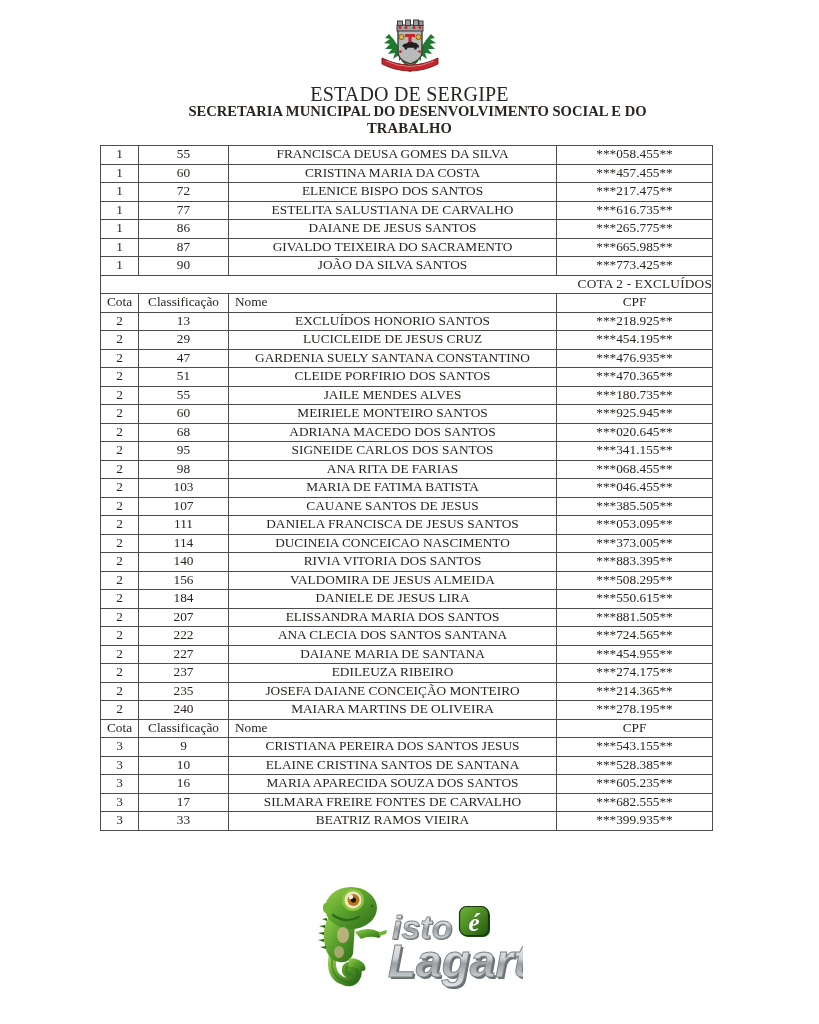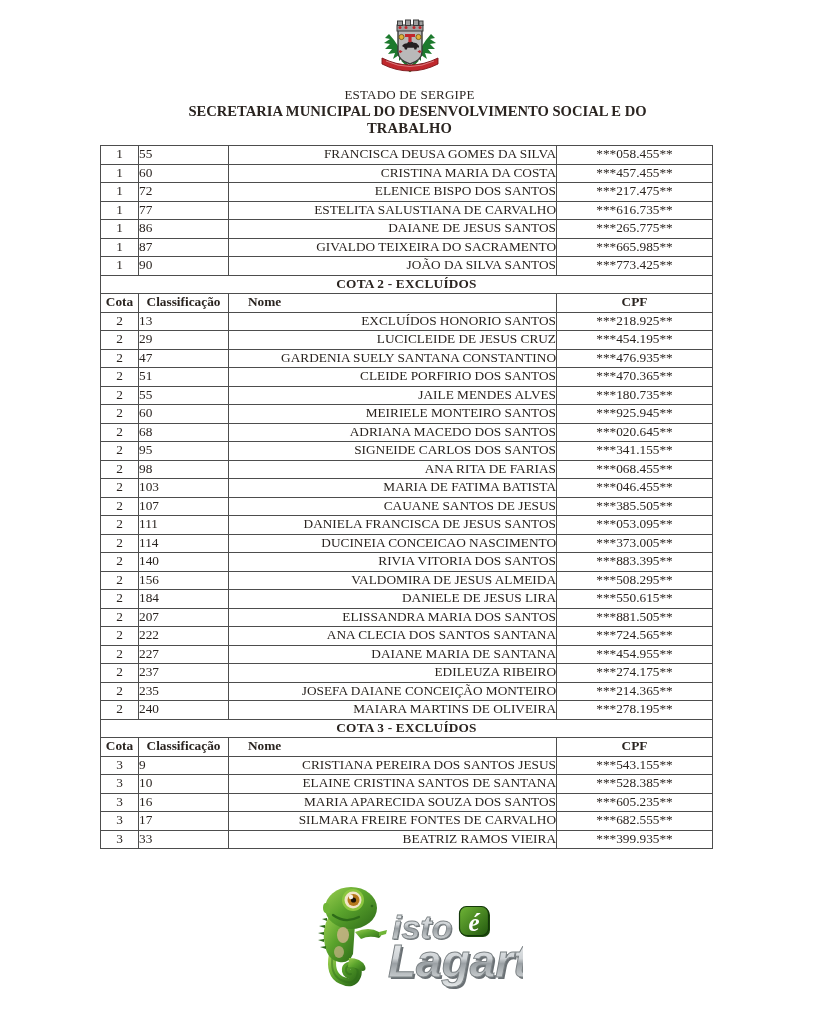--- a/index.html
+++ b/index.html
@@ -30,21 +30,21 @@
   }
 
   .crest {
     width: 72px;
     height: 64px;
     margin: 4px auto 6px auto;
     display: block;
   }
 
   .org-line {
-    font-size: 13px;
+    font-size: 20px;
     line-height: 17px;
     letter-spacing: 0.2px;
     color: #2a2420;
     white-space: nowrap;
   }
   .org-line.bold {
     font-weight: bold;
     font-size: 14.6px;
   }
   .org-line.l3 { letter-spacing: 0px; padding-left: 16px; }
@@ -73,37 +73,37 @@
     overflow: hidden;
     white-space: nowrap;
   }
 
   col.c-cota  { width: 38px; }
   col.c-class { width: 90px; }
   col.c-nome  { width: 328px; }
   col.c-cpf   { width: 156px; }
 
   td.cota   { text-align: center; }
-  td.class  { text-align: left; }
-  td.nome   { text-align: right; padding-left: 4px; }
+  td.class  { text-align: center; }
+  td.nome   { text-align: center; padding-left: 4px; }
   td.cpf    { text-align: center; letter-spacing: 0px; }
 
   td.section {
-    text-align: center;
-    font-weight: bold;
+    text-align: right;
+    font-weight: normal;
     font-size: 13.6px;
     letter-spacing: 0.2px;
   }
   td.colhead {
-    font-weight: bold;
+    font-weight: normal;
     font-size: 13.4px;
   }
   td.colhead.cota,
   td.colhead.class { text-align: center; }
-  td.colhead.nome  { text-align: left; padding-left: 19px; }
+  td.colhead.nome  { text-align: left; padding-left: 6px; }
   td.colhead.cpf   { text-align: center; }
 
   
   .footer-logo {
     position: absolute;
     left: 0; right: 4px;
     top: 880px;
     height: 115px;
     display: flex;
     align-items: center;
@@ -348,23 +348,20 @@
             <td class="cota">2</td>
             <td class="class">235</td>
             <td class="nome">JOSEFA DAIANE CONCEIÇÃO MONTEIRO</td>
             <td class="cpf">***214.365**</td>
           </tr>
           <tr>
             <td class="cota">2</td>
             <td class="class">240</td>
             <td class="nome">MAIARA MARTINS DE OLIVEIRA</td>
             <td class="cpf">***278.195**</td>
-          </tr>
-          <tr>
-            <td class="section" colspan="4">COTA 3 - EXCLUÍDOS</td>
           </tr>
           <tr>
             <td class="colhead cota">Cota</td>
             <td class="colhead class">Classificação</td>
             <td class="colhead nome">Nome</td>
             <td class="colhead cpf">CPF</td>
           </tr>
           <tr>
             <td class="cota">3</td>
             <td class="class">9</td>

